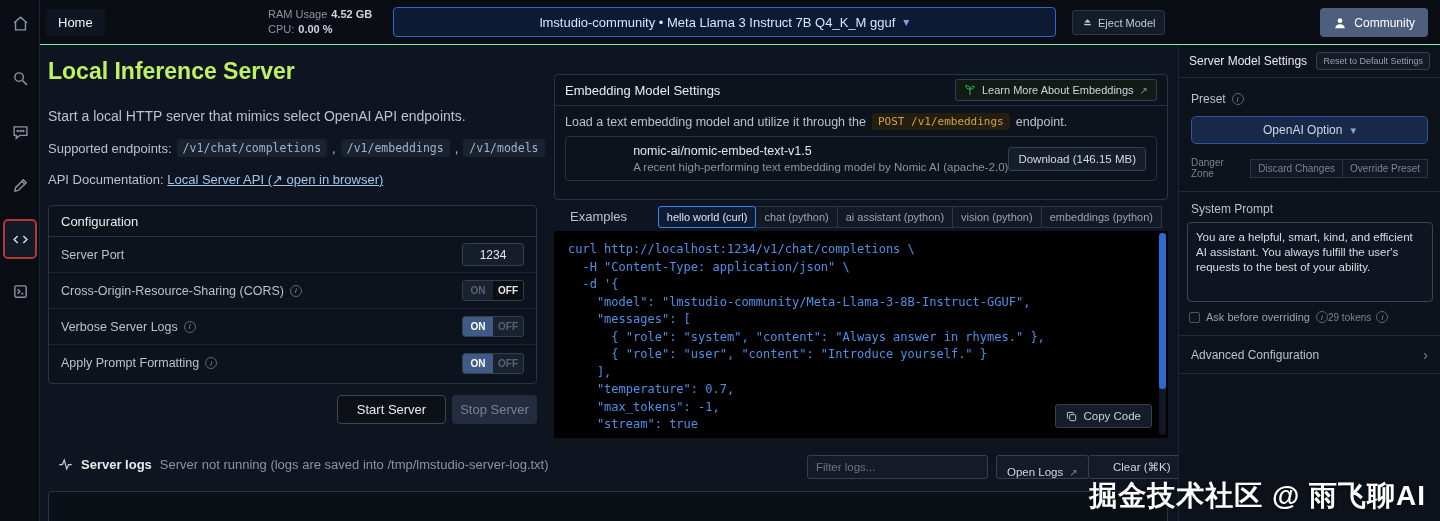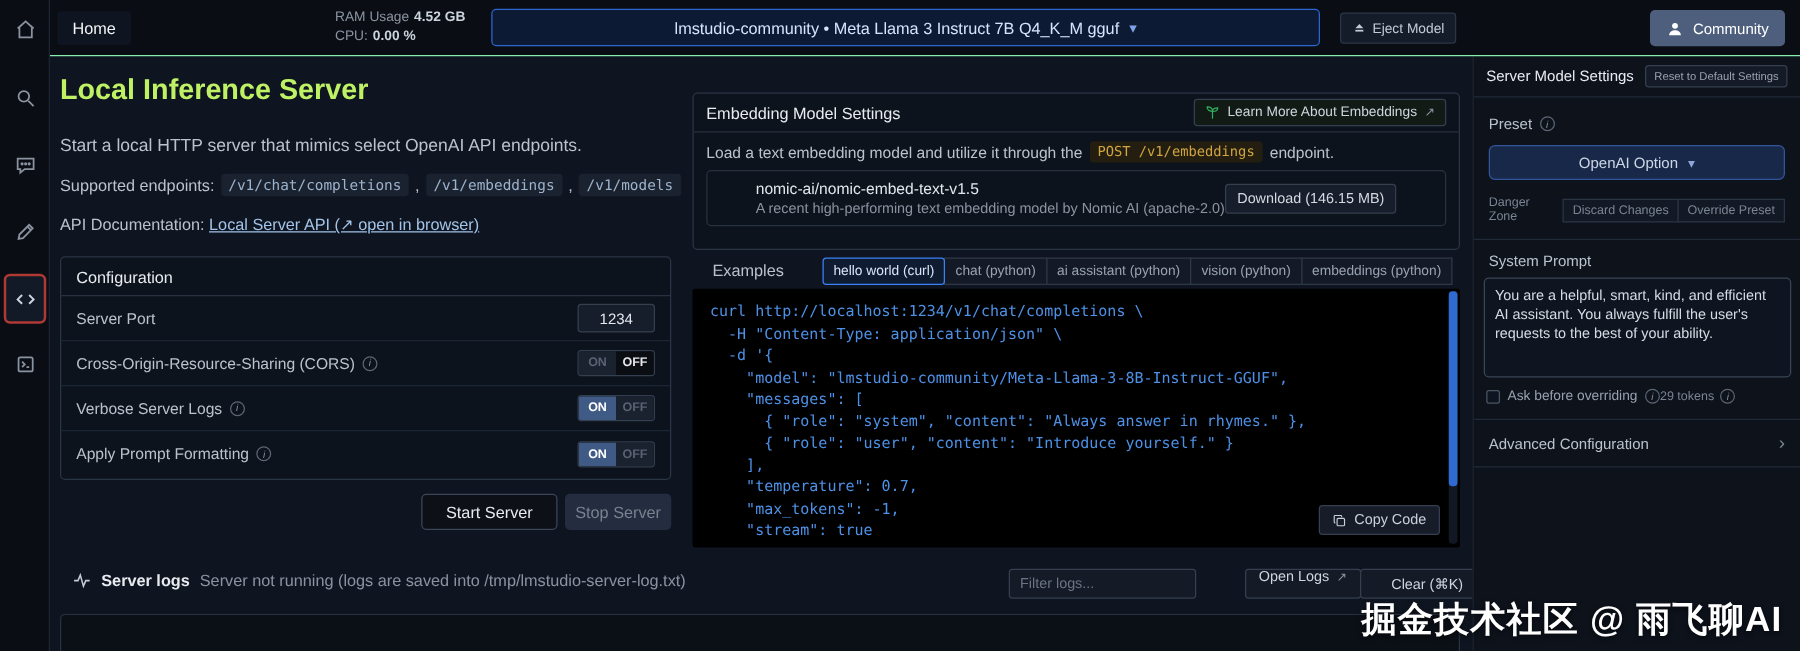--- a/index.html
+++ b/index.html
@@ -55,44 +55,44 @@
   .btn-stop { position:absolute; left:452px; top:395px; width:85px; height:29px; background:#232d3f; color:#79828f; font-size:13px; }
 
   
   .embed { position:absolute; left:554px; top:74px; width:614px; height:126px; display:flex; flex-direction:column; }
   .embed-head { height:31px; display:flex; align-items:center; justify-content:space-between; padding:0 10px; border-bottom:1px solid #27313f; }
   .embed-title { color:#e8ebef; font-size:13px; }
   .learn-btn { display:flex; align-items:center; gap:6px; height:22px; padding:0 8px; background:#111a15; border:1px solid #33404f; border-radius:3px; color:#cdd5de; font-size:11px; cursor:pointer; }
   .learn-btn .ext { color:#8b93a1; font-size:10px; }
   .embed-desc { padding:7px 10px 6px; font-size:12.5px; color:#b9c2cd; display:flex; align-items:center; gap:6px; white-space:nowrap; }
   .post-chip { font-family:"DejaVu Sans Mono", monospace; font-size:11px; color:#d0a440; background:#241e10; padding:2px 6px; border-radius:3px; }
-  .model-card { margin:0 10px 9px; border:1px solid #27313f; border-radius:4px; padding:7px 10px; display:flex; align-items:center; justify-content:center; }
+  .model-card { margin:0 10px 9px; border:1px solid #27313f; border-radius:4px; padding:7px 10px; display:flex; align-items:center; justify-content:flex-end; }
   .model-name { font-size:12.5px; color:#e2e7ee; }
   .model-desc { font-size:11.5px; color:#8b93a1; margin-top:3px; }
   .dl-btn { height:24px; padding:0 9px; display:flex; align-items:center; background:#161d2b; border:1px solid #353f4f; border-radius:3px; color:#d3dae2; font-size:11.5px; cursor:pointer; white-space:nowrap; }
 
   
   .examples-label { position:absolute; left:570px; top:209px; font-size:13px; color:#b9c2cd; }
   .tabs { position:absolute; right:278px; top:206px; display:flex; }
   .tab { height:22px; display:flex; align-items:center; padding:0 8px; margin-left:-1px; background:#141a25; border:1px solid #2e3947; color:#98a2b1; font-size:11px; cursor:pointer; white-space:nowrap; }
   .tab.active { background:#0e1b31; border:1px solid #3b82f6; color:#d9e4f8; border-radius:3px; z-index:2; }
 
   .codeblock { position:absolute; left:554px; top:231px; width:614px; height:207px; background:#000; border-radius:2px; padding:10px 20px 0 14px; overflow:hidden; }
   .codeline { font-family:"DejaVu Sans Mono", monospace; font-size:12px; line-height:17.5px; color:#4d91e6; white-space:pre; }
   .code-scrollbar { position:absolute; right:2px; top:2px; width:7px; height:202px; background:#121823; border-radius:3px; }
   .code-thumb { position:absolute; right:0; top:0; width:7px; height:156px; background:#2f6ad0; border-radius:3px; cursor:pointer; }
   .copy-btn { position:absolute; right:16px; bottom:10px; display:flex; align-items:center; gap:6px; padding:5px 10px; background:#161d29; border:1px solid #344052; border-radius:3px; color:#c9d1dc; font-size:11.5px; font-family:"Liberation Sans",sans-serif; cursor:pointer; }
 
   
   .logs-left { position:absolute; left:58px; top:457px; display:flex; align-items:center; gap:8px; white-space:nowrap; }
   .logs-title { font-size:13px; font-weight:700; color:#e8ebef; }
   .logs-status { font-size:13px; color:#8b93a1; }
-  .filter-input { position:absolute; left:807px; top:455px; width:150px; height:24px; background:#141b26; border:1px solid #353f4f; border-radius:3px; color:#cdd5de; font-size:11.5px; padding:0 8px; font-family:"Liberation Sans",sans-serif; }
+  .filter-input { position:absolute; left:807px; top:455px; width:181px; height:24px; background:#141b26; border:1px solid #353f4f; border-radius:3px; color:#cdd5de; font-size:11.5px; padding:0 8px; font-family:"Liberation Sans",sans-serif; }
   .filter-input::placeholder { color:#69real; color:#6b7484; }
-  .open-btn { position:absolute; left:996px; top:455px; height:24px; padding:0 10px; gap:6px; background:#141b26; border:1px solid #353f4f; border-radius:3px; color:#cdd5de; font-size:11.5px; display:flex; align-items:flex-start; cursor:pointer; }
+  .open-btn { position:absolute; left:996px; top:455px; height:24px; padding:0 10px; gap:6px; background:#141b26; border:1px solid #353f4f; border-radius:3px; color:#cdd5de; font-size:11.5px; display:flex; align-items:flex-end; cursor:pointer; }
   .open-btn .ext { color:#8b93a1; font-size:10px; }
   .clear-btn { position:absolute; left:1088px; top:455px; height:24px; padding:0 24px; background:#141b26; border:1px solid #353f4f; border-radius:3px; color:#cdd5de; font-size:11.5px; display:flex; align-items:center; cursor:pointer; }
   .logs-panel { position:absolute; left:48px; top:491px; width:1120px; height:30px; background:#0b0f16; border:1px solid #27313f; border-bottom:none; border-radius:4px 4px 0 0; }
 
   
   .rpanel { position:absolute; left:1178px; top:45px; width:262px; height:476px; background:#0d121b; border-left:1px solid #1c2531; }
   .rp-head { height:33px; display:flex; align-items:center; justify-content:space-between; padding:0 10px; border-bottom:1px solid #202a38; }
   .rp-title { font-size:12px; color:#e8ebef; }
   .reset-btn { font-size:9px; color:#98a1b0; border:1px solid #353f4f; background:#141b26; border-radius:3px; padding:3px 6px; cursor:pointer; white-space:nowrap; }
   .preset-row { display:flex; align-items:center; gap:6px; padding:14px 12px 0; font-size:12px; color:#b9c2cd; }

